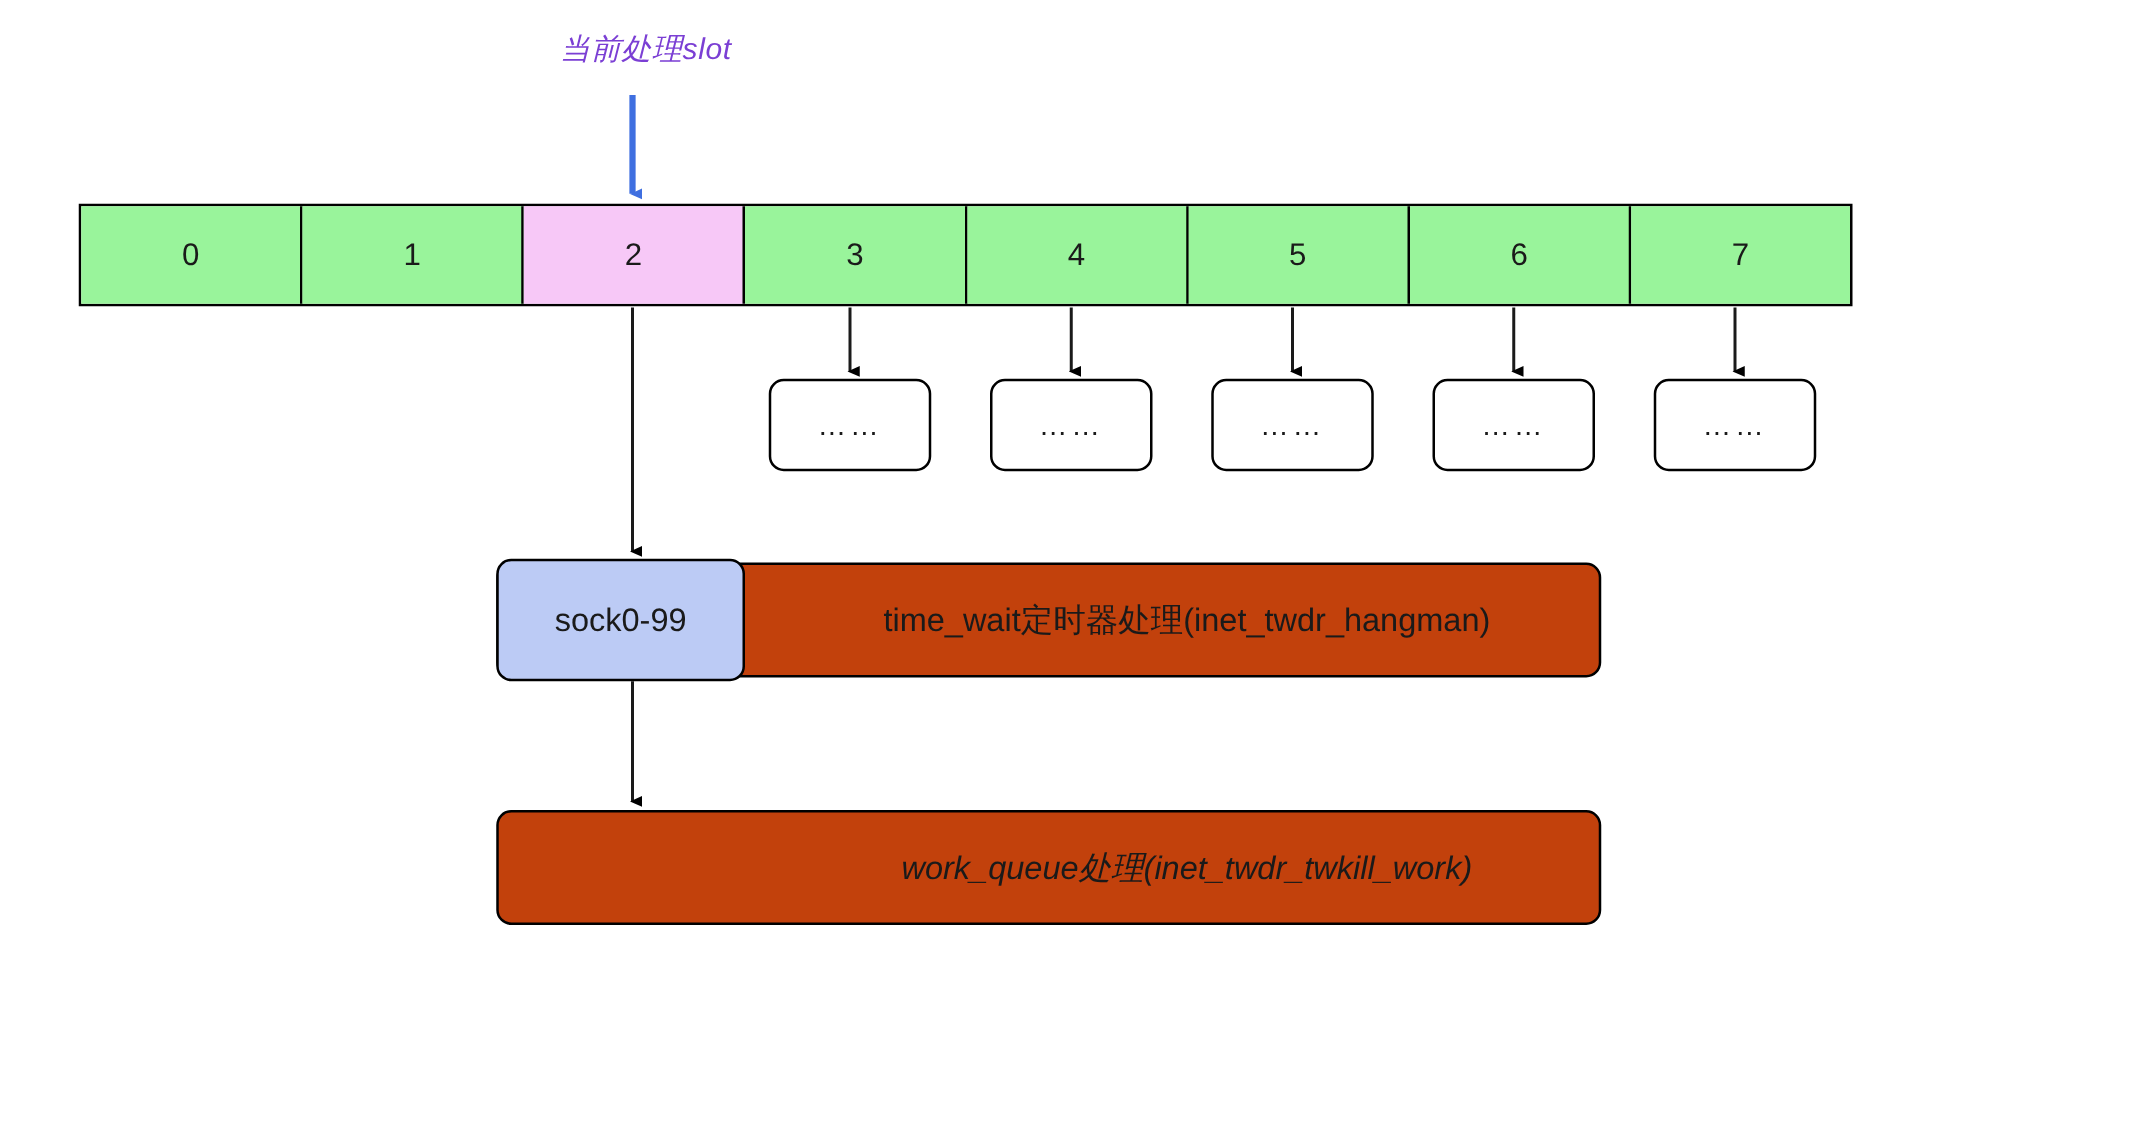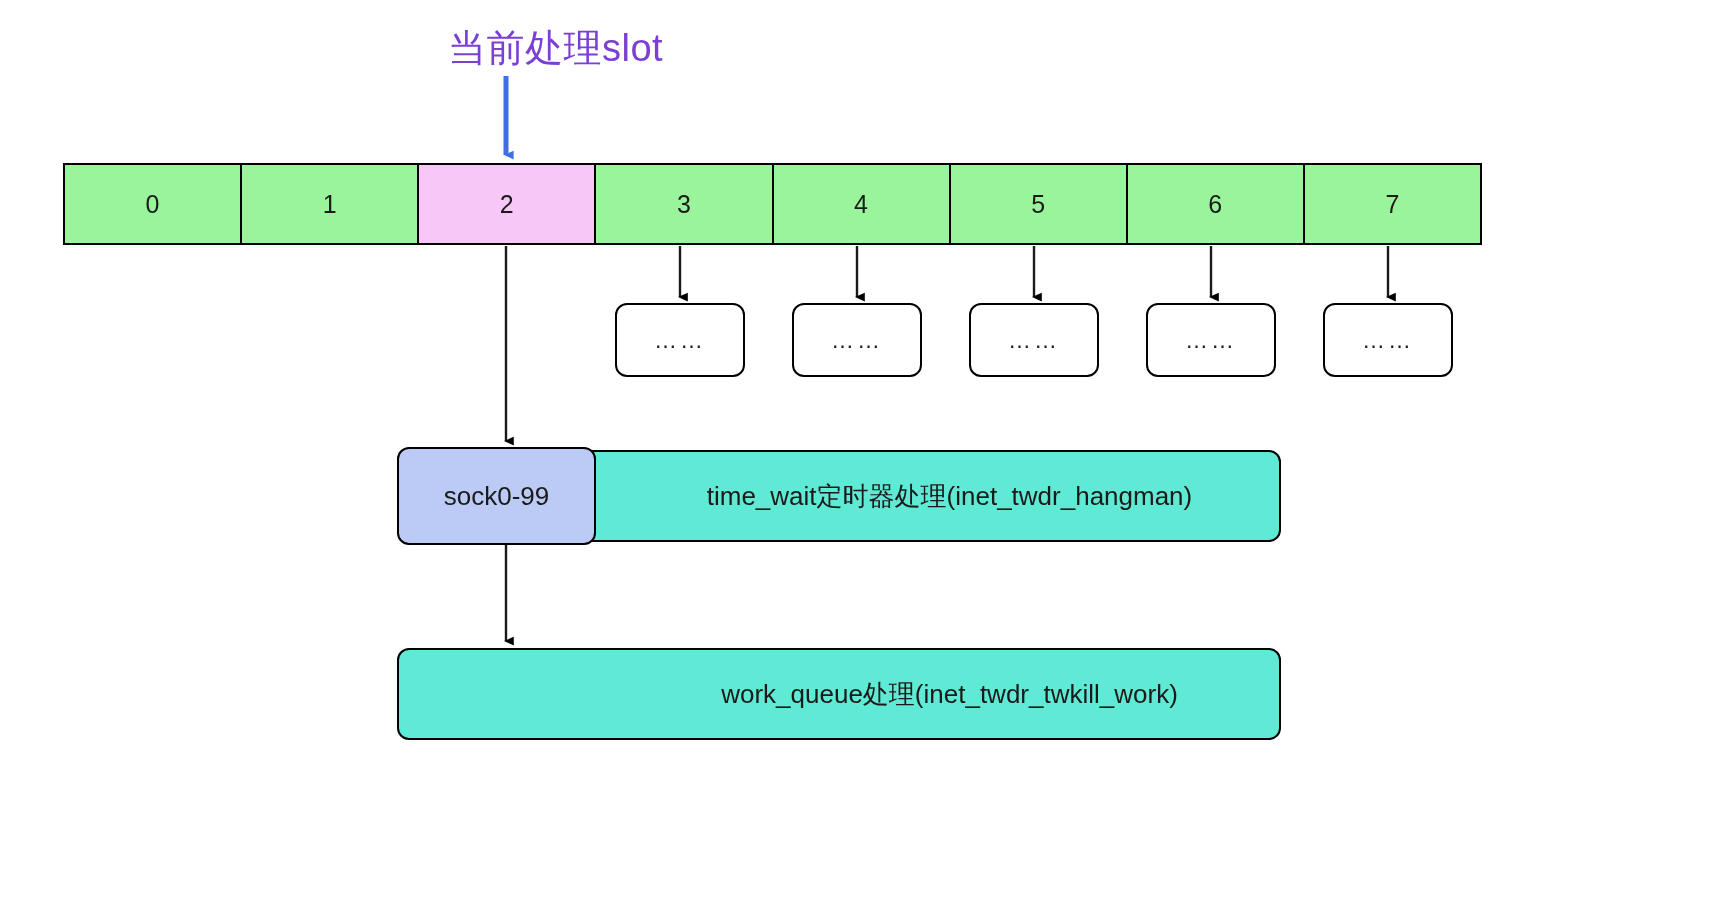--- a/index.html
+++ b/index.html
@@ -20,24 +20,25 @@
     top: 0;
     width: 1712px;
     height: 900px;
   }
   .abs { position: absolute; }
 
   
   #current-slot-label {
     left: 448px;
     top: 23px;
-    font-size: 38px;
+    font-size: 24px;
     color: #7b3fd4;
     letter-spacing: 0.5px;
     white-space: nowrap;
+    font-style: italic;
   }
 
   
   #slot-row {
     left: 63px;
     top: 163px;
     width: 1419px;
     height: 82px;
     display: flex;
     border: 2.2px solid #000000;
@@ -71,21 +72,21 @@
     font-size: 23px;
     letter-spacing: 3px;
     color: #1a1a1a;
   }
 
   
   .detail-row {
     height: 92px;
     border: 2.2px solid #000000;
     border-radius: 12px;
-    background: #5eead4;
+    background: #c2410c;
     box-sizing: border-box;
   }
   .detail-text {
     display: flex;
     align-items: center;
     justify-content: center;
     height: 100%;
     font-size: 26px;
     color: #1a1a1a;
     white-space: nowrap;
@@ -157,17 +158,17 @@
   <div class="abs ellipsis-box" style="left:792px; top:303px;">……</div>
   <div class="abs ellipsis-box" style="left:969px; top:303px;">……</div>
   <div class="abs ellipsis-box" style="left:1146px; top:303px;">……</div>
   <div class="abs ellipsis-box" style="left:1323px; top:303px;">……</div>
 
   <div class="abs detail-row" style="left:397px; top:450px; width:884px;">
     <div class="detail-text" style="padding-left:221px;">time_wait定时器处理(inet_twdr_hangman)</div>
   </div>
   <div class="abs sock-chip" id="sock-chip-hangman" style="left:397px; top:447px;">sock0-99</div>
 
-  <div class="abs detail-row" style="left:397px; top:648px; width:884px;">
+  <div class="abs detail-row" style="left:397px; top:648px; width:884px;font-style:italic;">
     <div class="detail-text" style="padding-left:221px;">work_queue处理(inet_twdr_twkill_work)</div>
   </div>
 
 </div>
 
 </body></html>

